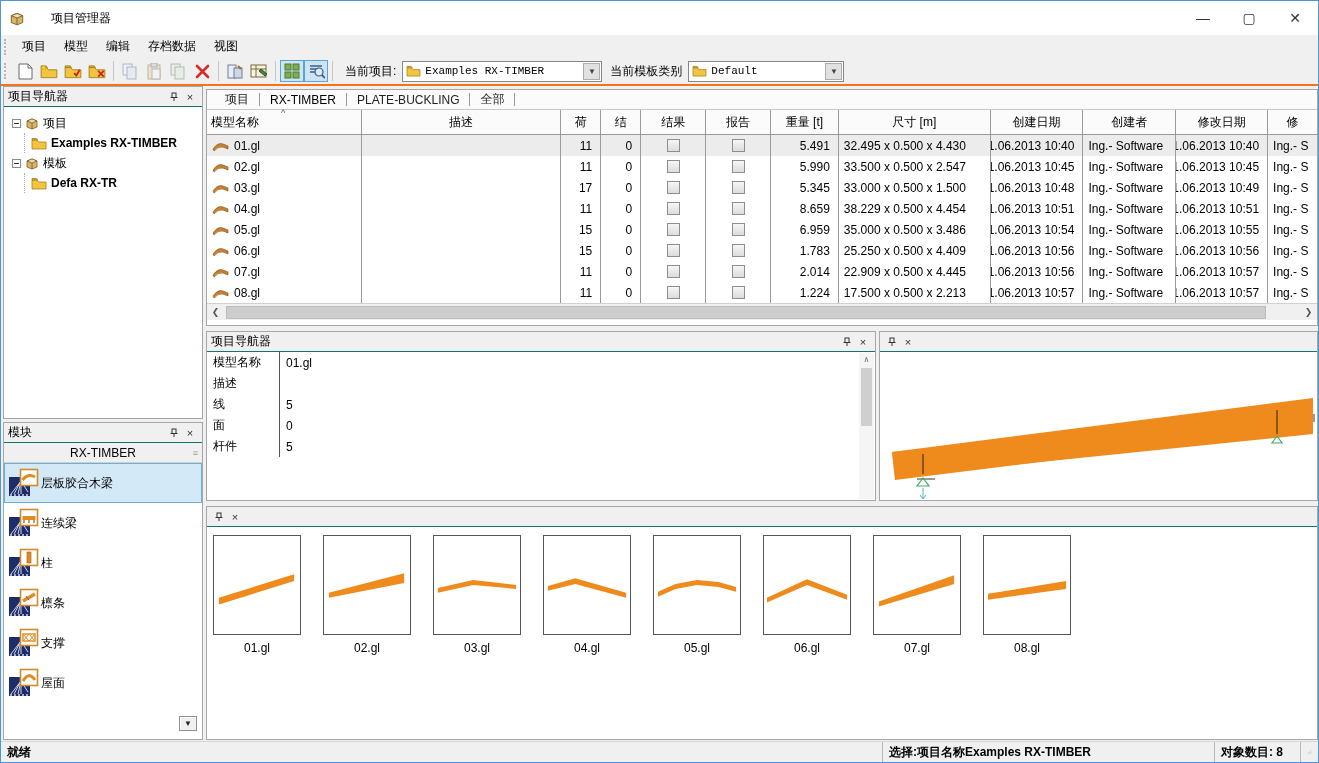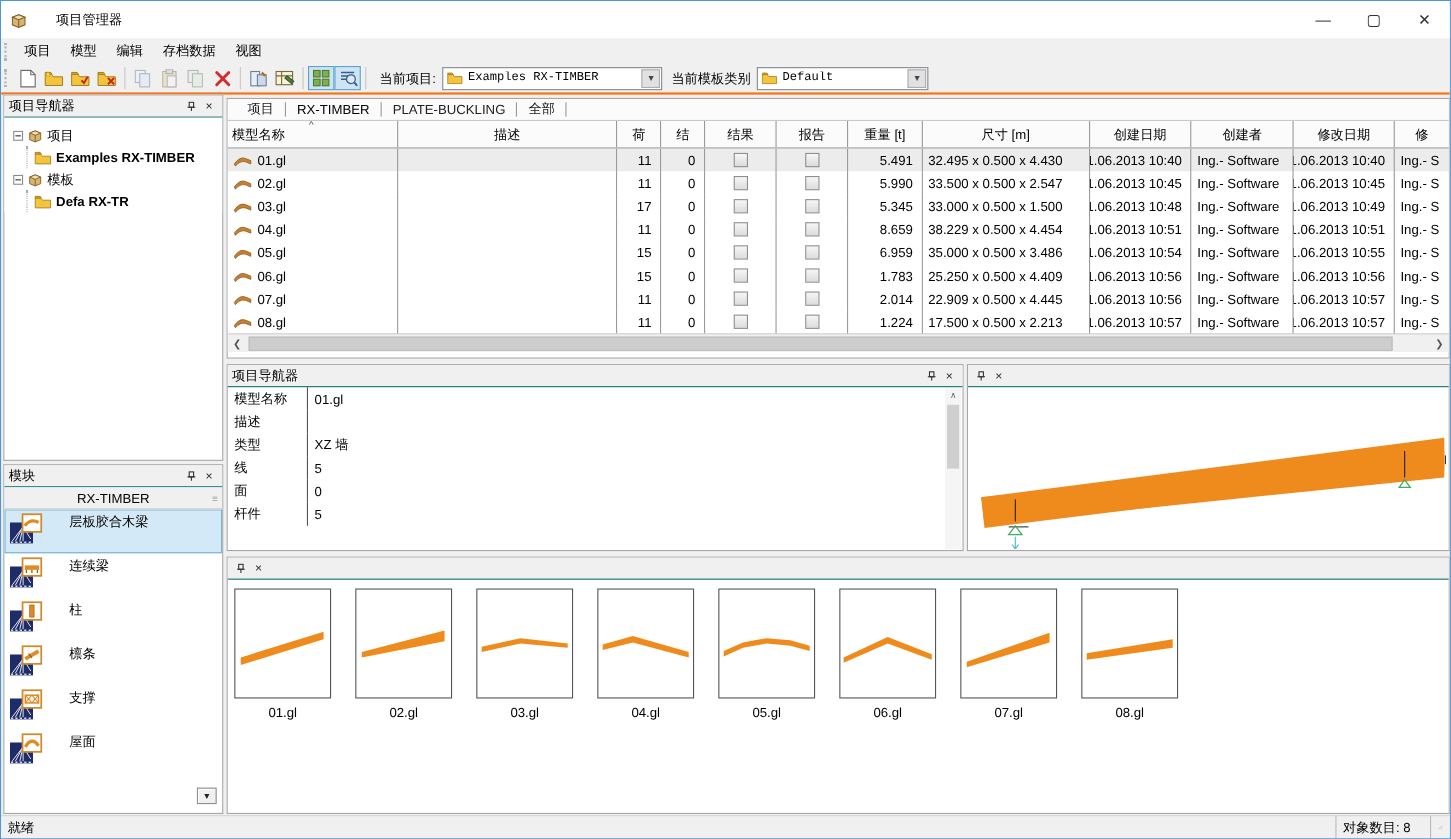--- a/index.html
+++ b/index.html
@@ -33,21 +33,21 @@
   
   .tree { padding:6px 2px 0 6px; background:#fff; }
   .trow { height:20px; display:flex; align-items:center; gap:4px; }
   .texp { width:9px; height:9px; border:1px solid #8c8c8c; background:#fff; position:relative; flex:none; margin-left:2px; }
   .texp:before { content:""; position:absolute; left:1px; right:1px; top:3px; height:1px; background:#333; }
   .tchild { margin-left:14px; border-left:1px dotted #a8a8a8; padding-left:6px; }
   .tlabel-b { font-weight:bold; }
   
   .modsub { height:20px; background:#f0f0f0; border-bottom:1px solid #d0d0d0; display:flex; align-items:center; justify-content:center; position:relative; font-size:12px; }
   .modsub .mdots { position:absolute; right:4px; color:#9a9a9a; font-size:9px; }
-  .moditem { height:40px; display:flex; align-items:flex-start; gap:24px; padding:2px 4px; border:1px solid transparent; }
+  .moditem { height:40px; display:flex; align-items:center; gap:2px; padding:2px 4px; border:1px solid transparent; }
   .moditem.sel { background:#d4e9f7; border:1px solid #72aed1; }
   .modscroll { position:absolute; right:5px; bottom:8px; width:18px; height:15px; background:#f0f0f0; border:1px solid #8f8f8f; box-shadow:1px 1px 0 #fff inset; display:flex; align-items:center; justify-content:center; font-size:8px; color:#222; }
   
   .tabsrow { height:20px; display:flex; align-items:center; background:#fbfbfb; border-bottom:1px solid #c9c9c9; padding-left:8px; gap:0; }
   .tab { padding:0 10px; color:#222; }
   .tab.active { color:#000; }
   .tabsep { width:1px; height:13px; background:#9a9a9a; }
   .thead { height:25px; display:flex; background:#fbfbfb; border-bottom:1px solid #9a9a9a; align-items:center; position:relative; }
   .th { height:100%; display:flex; align-items:center; justify-content:center; border-right:1px solid #9a9a9a; font-size:12px; position:relative; }
   .tr { height:21px; display:flex; background:#fff; align-items:center; }
@@ -70,21 +70,21 @@
   .dlabel { width:72px; padding-left:6px; flex:none; }
   .dval { flex:1; border-left:1px solid #555; padding-left:6px; height:100%; display:flex; align-items:center; }
   .vscroll { position:absolute; right:1px; top:21px; bottom:1px; width:15px; background:#f5f5f5; display:flex; flex-direction:column; align-items:center; }
   .vthumb { width:11px; height:58px; background:#cfcfcf; margin-top:4px; }
   
   .thumbwrap { display:flex; gap:22px; padding:8px 0 0 6px; }
   .thumbitem { width:88px; text-align:center; }
   .thumbbox { width:88px; height:100px; border:1px solid #555; background:#fff; }
   .thumblabel { margin-top:6px; font-size:12px; }
   
-  .statusbar { position:absolute; left:0; right:0; bottom:0; height:21px; background:#f0f0f0; border-top:1px solid #d5d5d5; display:flex; align-items:center; }
+  .statusbar { position:absolute; left:0; right:0; bottom:0; height:21px; background:#f0f0f0; border-top:1px solid #d5d5d5; display:flex; align-items:center;font-weight:bold; }
   .sb-ready { padding-left:6px; flex:1; }
   .sb-seg { height:100%; display:flex; align-items:center; border-left:1px solid #b9b9b9; padding:0 6px; overflow:hidden; white-space:nowrap; }
   .sb-sel { width:332px; }
   .sb-count { width:86px; }
   .sb-grip { width:18px; height:100%; }
 </style>
 </head>
 <body>
 
 <svg width="0" height="0" style="position:absolute">
@@ -596,24 +596,20 @@
   <div style="position:relative; height:148px;">
     <div class="drow">
       <span class="dlabel">模型名称</span>
         <span class="dval">01.gl</span>
     </div>
     <div class="drow">
       <span class="dlabel">描述</span>
         <span class="dval"></span>
     </div>
     <div class="drow">
-      <span class="dlabel">类型</span>
-        <span class="dval">XZ 墙</span>
-    </div>
-    <div class="drow">
       <span class="dlabel">线</span>
         <span class="dval">5</span>
     </div>
     <div class="drow">
       <span class="dlabel">面</span>
         <span class="dval">0</span>
     </div>
     <div class="drow">
       <span class="dlabel">杆件</span>
         <span class="dval">5</span>
@@ -707,19 +703,20 @@
       <svg class="thumbbox" viewBox="0 0 88 98">
           <polygon fill="#EF8B1D" points="4,58 84,45 84,53 4,64"></polygon>
         </svg>
       <div class="thumblabel">08.gl</div>
     </div>
   </div>
 </div>
 
 <div class="statusbar">
   <span class="sb-ready">就绪</span>
+  <span class="sb-seg sb-sel">选择:项目名称Examples RX-TIMBER</span>
   <span class="sb-seg sb-count">对象数目: 8</span>
   <span class="sb-seg sb-grip">
     <svg width="14" height="14" viewBox="0 0 14 14">
         <path d="M12,2 L2,12 M12,7 L7,12 M12,11 L11,12" stroke="#a8a8a8" stroke-width="1.4"></path>
       </svg>
   </span>
 </div>
 
 </body></html>

